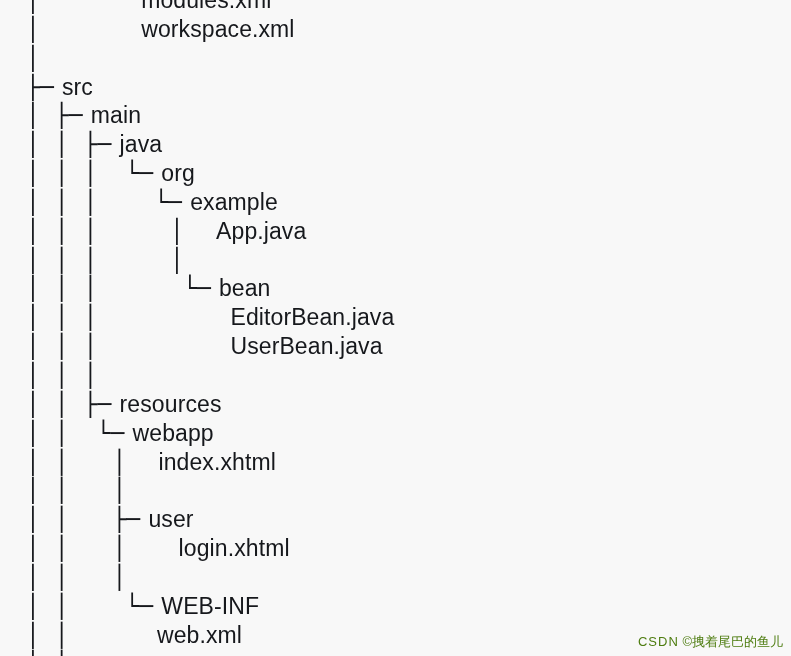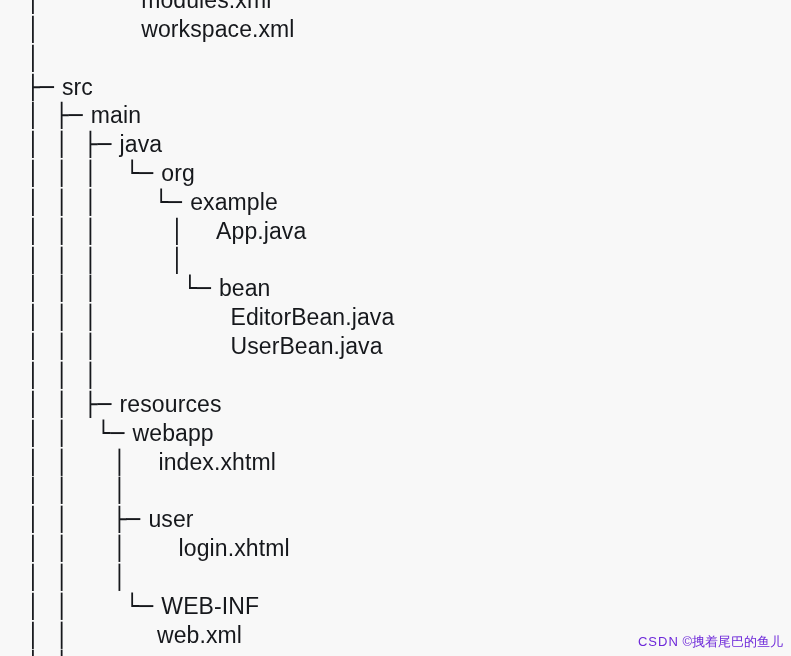--- a/index.html
+++ b/index.html
@@ -79,21 +79,21 @@
   
   .pad { display: inline-block; width: 26px; }
 
   #watermark {
     position: absolute;
     right: 8px;
     bottom: 6px;
     font-family: "Liberation Sans", sans-serif;
     font-size: 13px;
     line-height: 16px;
-    color: #6d28d9;
+    color: #4d7c0f;
     white-space: pre;
     user-select: none;
   }
   #watermark .wm-brand { letter-spacing: 1px; }
 </style>
 </head>
 <body>
 
 <div id="tree-viewport">
   <div id="tree-block"><div class="tree-row"><span class="pad">&nbsp;</span><span class="g">│</span><span class="g blank">&nbsp;</span><span class="g blank">&nbsp;</span><span class="lbl" style="margin-left: 28.8px;">modules.xml</span></div><div class="tree-row"><span class="pad">&nbsp;</span><span class="g">│</span><span class="g blank">&nbsp;</span><span class="g blank">&nbsp;</span><span class="lbl" style="margin-left: 28.8px;">workspace.xml</span></div><div class="tree-row"><span class="pad">&nbsp;</span><span class="g">│</span><span class="lbl">&nbsp;</span></div><div class="tree-row"><span class="pad">&nbsp;</span><span class="b" style="width: 36px;">├─</span><span class="lbl">src</span></div><div class="tree-row"><span class="pad">&nbsp;</span><span class="g">│</span><span class="b" style="width: 36px;">├─</span><span class="lbl">main</span></div><div class="tree-row"><span class="pad">&nbsp;</span><span class="g">│</span><span class="g">│</span><span class="b" style="width: 36px;">├─</span><span class="lbl">java</span></div><div class="tree-row"><span class="pad">&nbsp;</span><span class="g">│</span><span class="g">│</span><span class="g">│</span><span class="b" style="margin-left: 12.96px; width: 36px;">└─</span><span class="lbl">org</span></div><div class="tree-row"><span class="pad">&nbsp;</span><span class="g">│</span><span class="g">│</span><span class="g">│</span><span class="g blank">&nbsp;</span><span class="b" style="margin-left: 12.96px; width: 36px;">└─</span><span class="lbl">example</span></div><div class="tree-row"><span class="pad">&nbsp;</span><span class="g">│</span><span class="g">│</span><span class="g">│</span><span class="g blank">&nbsp;</span><span class="g blank">&nbsp;</span><span class="g">│</span><span class="lbl" style="margin-left: 17.28px;">App.java</span></div><div class="tree-row"><span class="pad">&nbsp;</span><span class="g">│</span><span class="g">│</span><span class="g">│</span><span class="g blank">&nbsp;</span><span class="g blank">&nbsp;</span><span class="g">│</span><span class="lbl">&nbsp;</span></div><div class="tree-row"><span class="pad">&nbsp;</span><span class="g">│</span><span class="g">│</span><span class="g">│</span><span class="g blank">&nbsp;</span><span class="g blank">&nbsp;</span><span class="b" style="margin-left: 12.96px; width: 36px;">└─</span><span class="lbl">bean</span></div><div class="tree-row"><span class="pad">&nbsp;</span><span class="g">│</span><span class="g">│</span><span class="g">│</span><span class="g blank">&nbsp;</span><span class="g blank">&nbsp;</span><span class="g blank">&nbsp;</span><span class="g blank">&nbsp;</span><span class="lbl" style="margin-left: 2.88px;">EditorBean.java</span></div><div class="tree-row"><span class="pad">&nbsp;</span><span class="g">│</span><span class="g">│</span><span class="g">│</span><span class="g blank">&nbsp;</span><span class="g blank">&nbsp;</span><span class="g blank">&nbsp;</span><span class="g blank">&nbsp;</span><span class="lbl" style="margin-left: 2.88px;">UserBean.java</span></div><div class="tree-row"><span class="pad">&nbsp;</span><span class="g">│</span><span class="g">│</span><span class="g">│</span><span class="lbl">&nbsp;</span></div><div class="tree-row"><span class="pad">&nbsp;</span><span class="g">│</span><span class="g">│</span><span class="b" style="width: 36px;">├─</span><span class="lbl">resources</span></div><div class="tree-row"><span class="pad">&nbsp;</span><span class="g">│</span><span class="g">│</span><span class="b" style="margin-left: 12.96px; width: 36px;">└─</span><span class="lbl">webapp</span></div><div class="tree-row"><span class="pad">&nbsp;</span><span class="g">│</span><span class="g">│</span><span class="g blank">&nbsp;</span><span class="g">│</span><span class="lbl" style="margin-left: 17.28px;">index.xhtml</span></div><div class="tree-row"><span class="pad">&nbsp;</span><span class="g">│</span><span class="g">│</span><span class="g blank">&nbsp;</span><span class="g">│</span><span class="lbl">&nbsp;</span></div><div class="tree-row"><span class="pad">&nbsp;</span><span class="g">│</span><span class="g">│</span><span class="g blank">&nbsp;</span><span class="b" style="width: 36px;">├─</span><span class="lbl">user</span></div><div class="tree-row"><span class="pad">&nbsp;</span><span class="g">│</span><span class="g">│</span><span class="g blank">&nbsp;</span><span class="g">│</span><span class="g blank">&nbsp;</span><span class="lbl" style="margin-left: 8.64px;">login.xhtml</span></div><div class="tree-row"><span class="pad">&nbsp;</span><span class="g">│</span><span class="g">│</span><span class="g blank">&nbsp;</span><span class="g">│</span><span class="lbl">&nbsp;</span></div><div class="tree-row"><span class="pad">&nbsp;</span><span class="g">│</span><span class="g">│</span><span class="g blank">&nbsp;</span><span class="b" style="margin-left: 12.96px; width: 36px;">└─</span><span class="lbl">WEB-INF</span></div><div class="tree-row"><span class="pad">&nbsp;</span><span class="g">│</span><span class="g">│</span><span class="g blank">&nbsp;</span><span class="g blank">&nbsp;</span><span class="lbl" style="margin-left: 15.84px;">web.xml</span></div><div class="tree-row"><span class="pad">&nbsp;</span><span class="g">│</span><span class="g">│</span><span class="lbl">&nbsp;</span></div></div>

